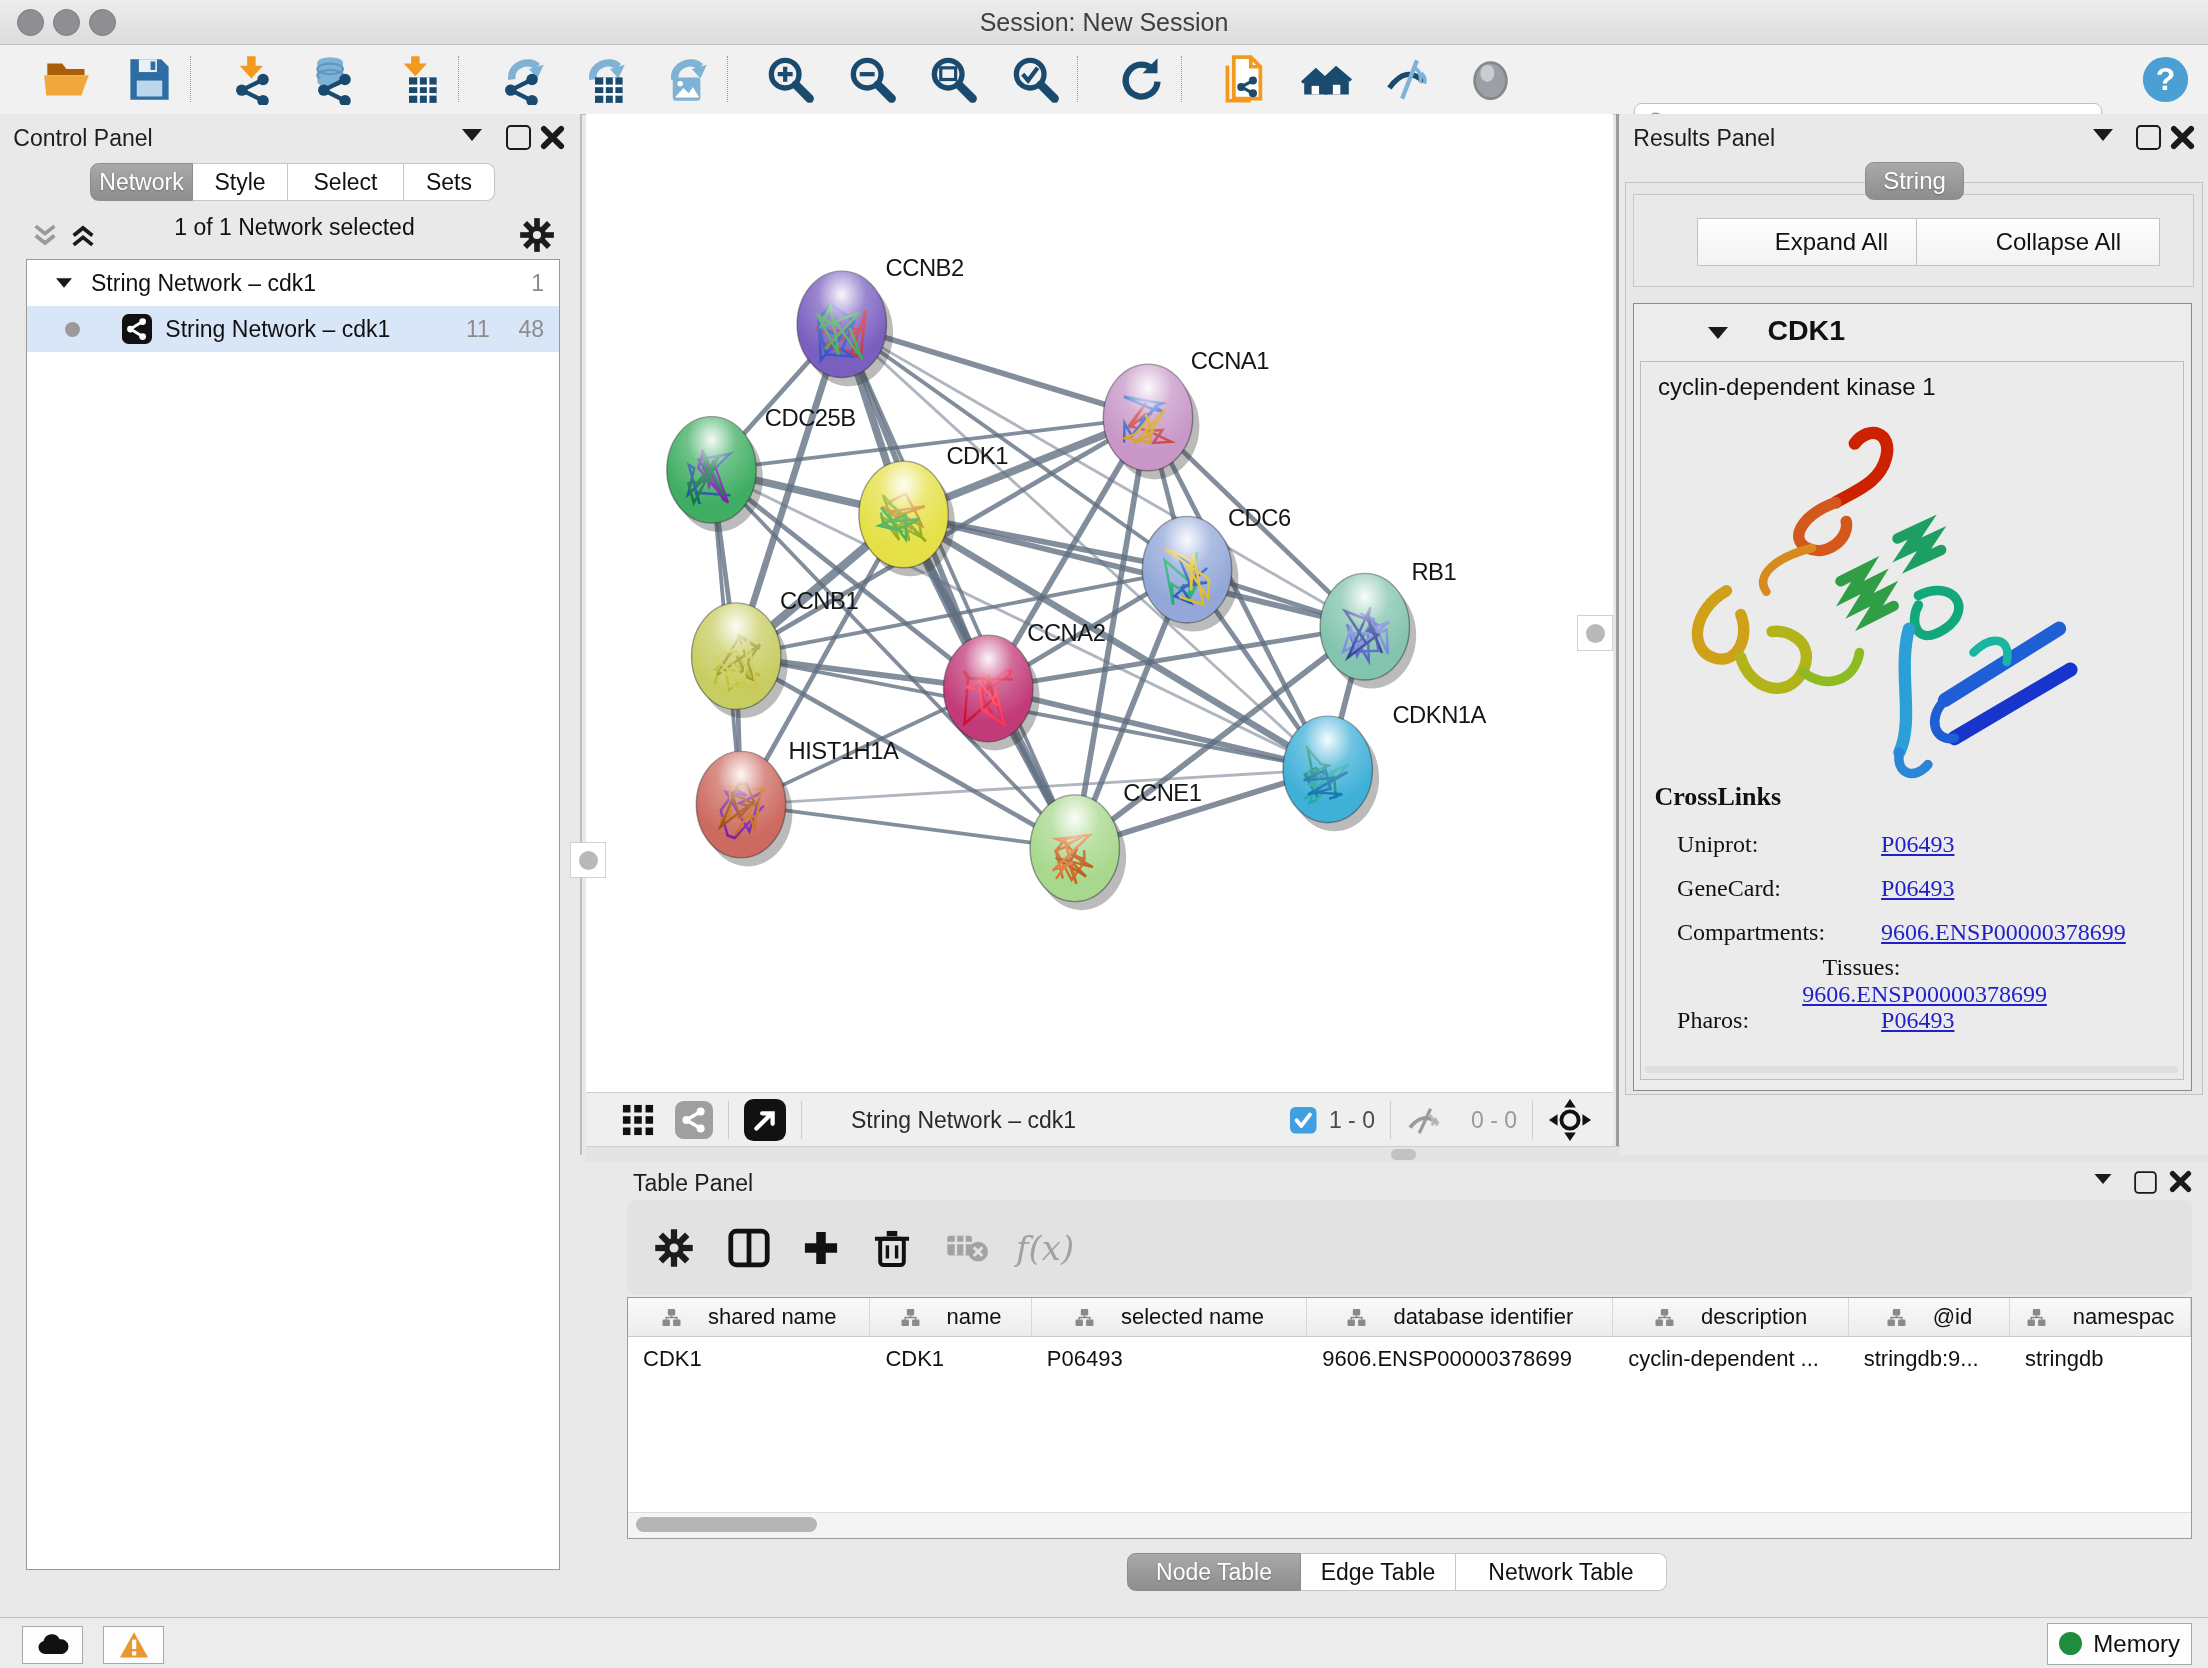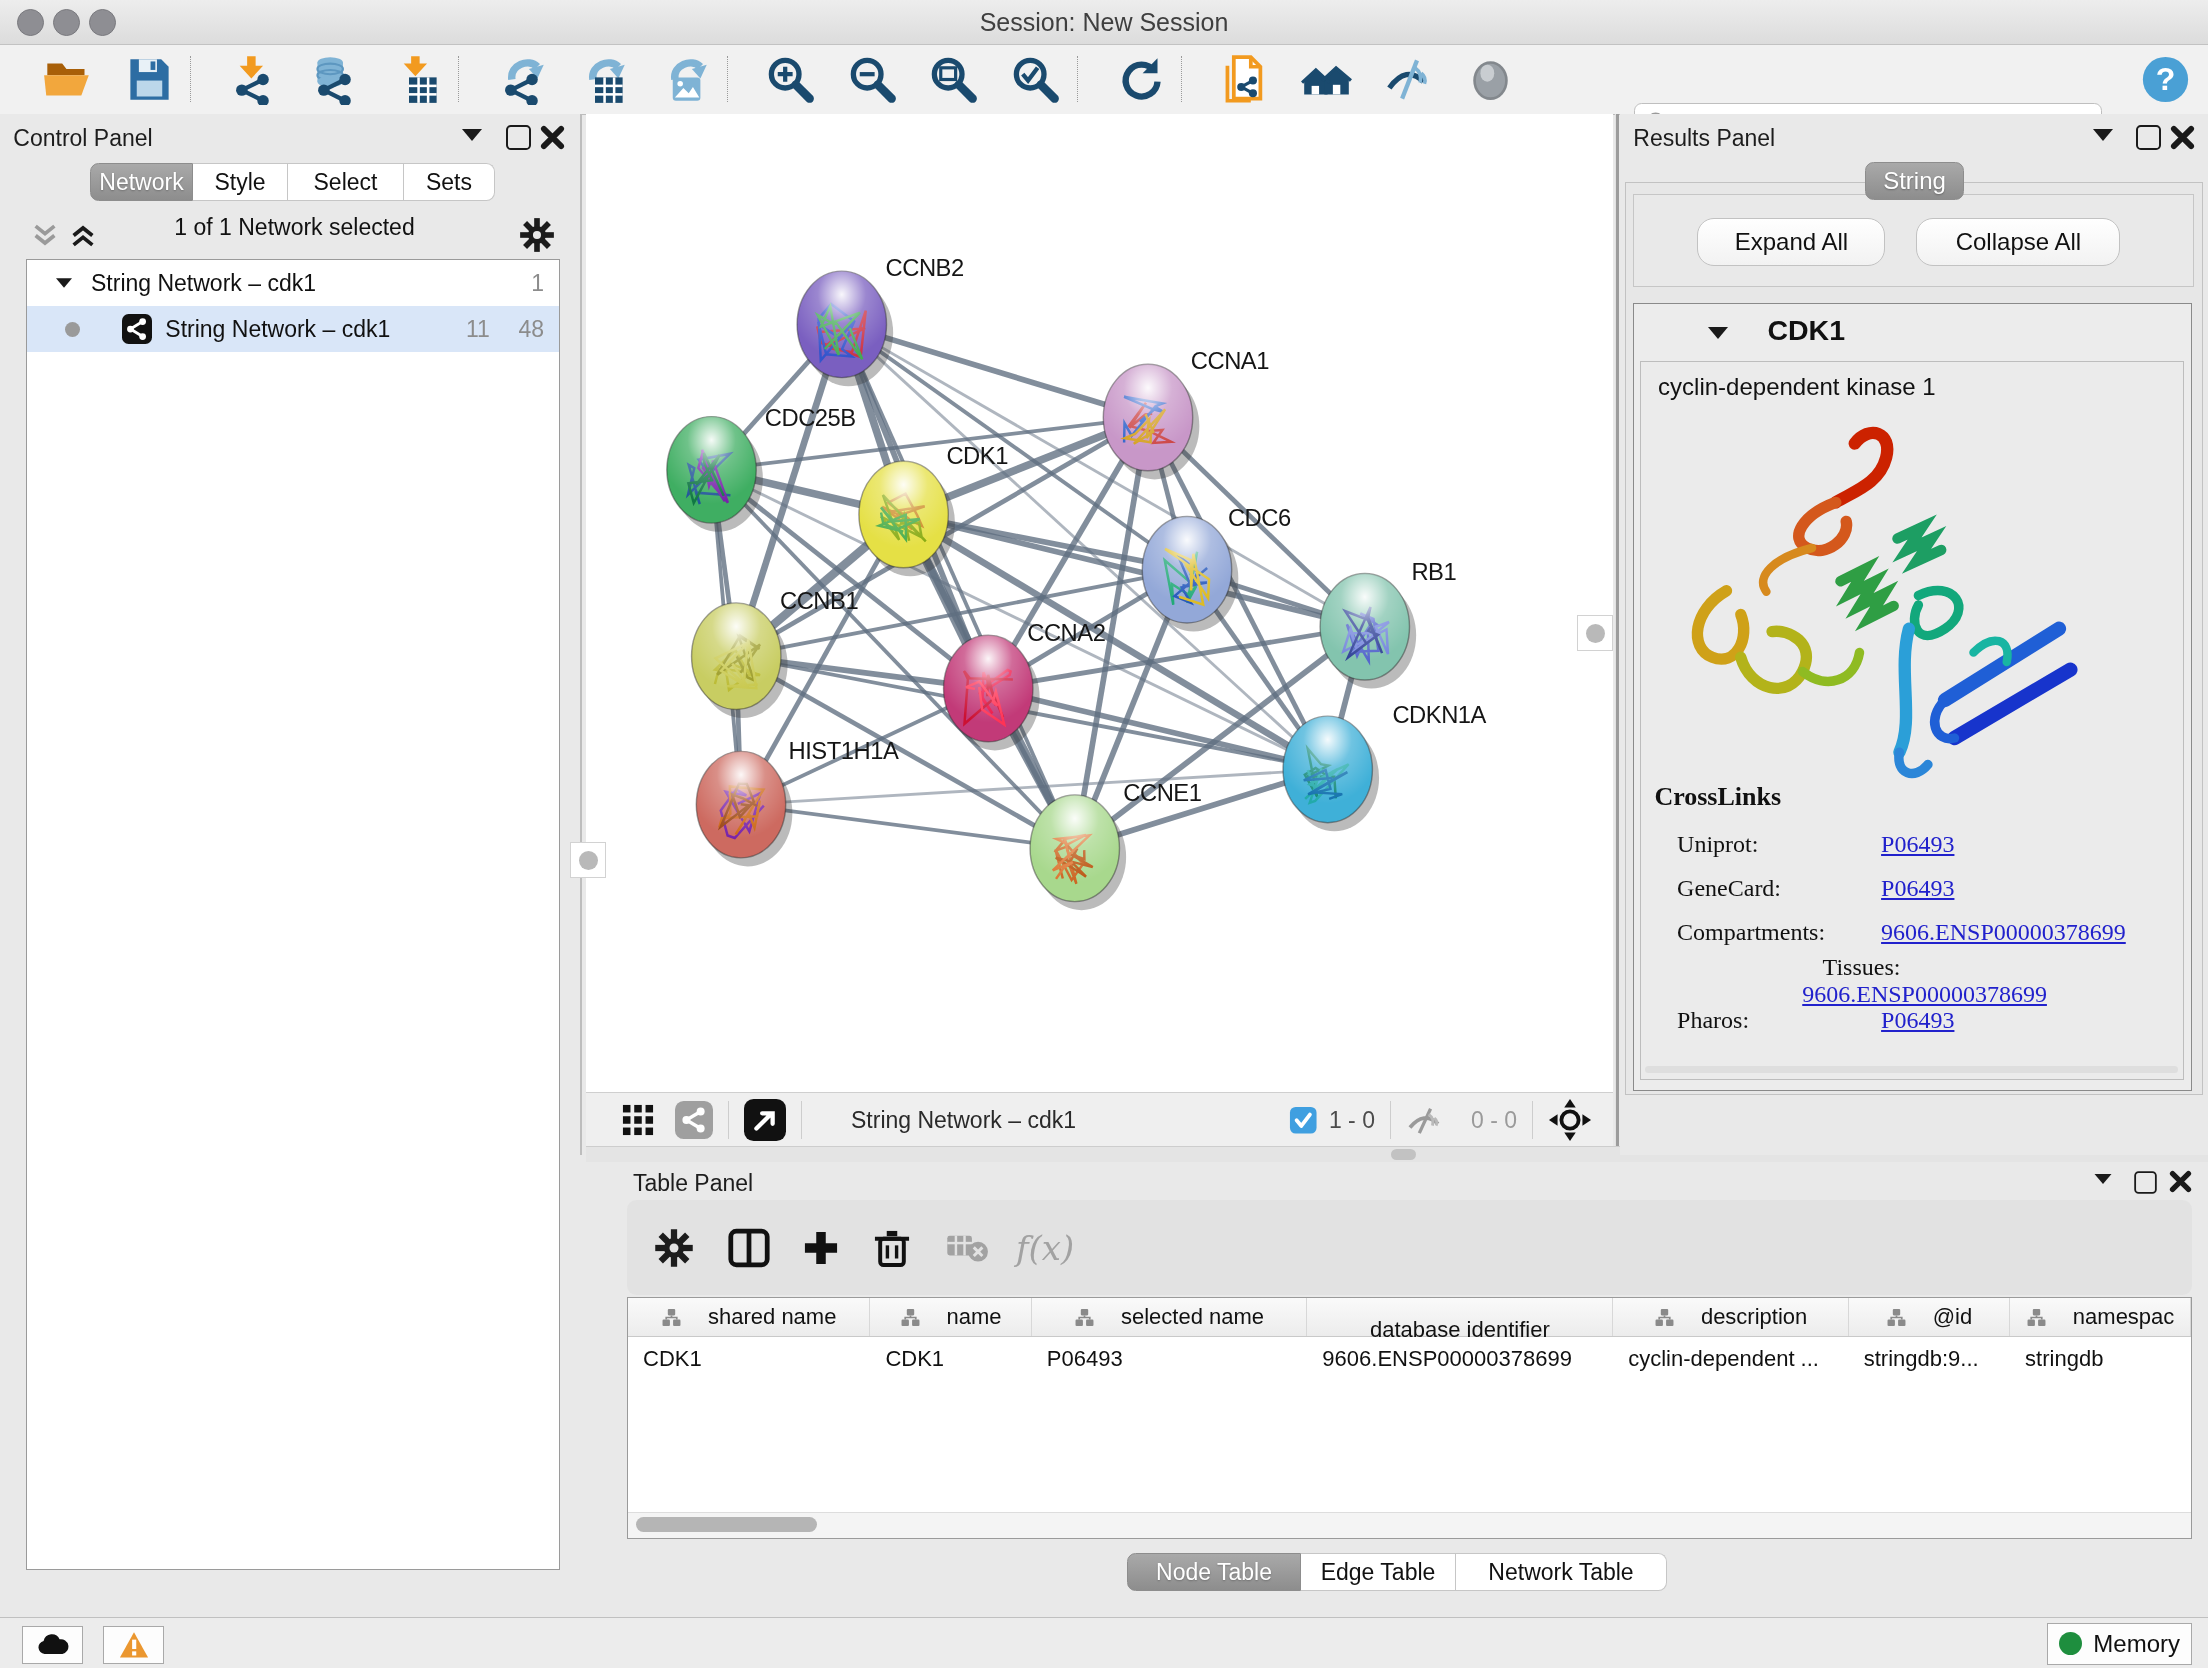--- a/index.html
+++ b/index.html
@@ -45,22 +45,22 @@
     display:flex;align-items:center;font-size:23px;color:#2a2a2a;}
   .vsep{width:0;height:38px;border-left:1px solid #cdcdcd;margin:0 15px;}
   .hsplit{left:586px;top:1146px;width:1623px;height:16px;background:#e4e4e4;border-top:1px solid #cdcdcd;border-bottom:1px solid #cdcdcd;}
   .oval{left:1391px;top:1149px;width:25px;height:11.4px;border-radius:6.7px;background:#c2c2c2;}
   
   .results{left:1620px;top:114px;width:589px;height:1041px;background:#e9e9e9;}
   .resbox{left:4.8px;top:68px;width:578px;height:913px;background:#e7e7e7;border:1.9px solid #c2c2c2;box-sizing:border-box;}
   .pill{left:245px;top:48px;width:99px;height:38px;background:linear-gradient(#a9a9a9,#8d8d8d);color:#fff;
     border-radius:8.6px;font-size:24px;display:flex;align-items:center;justify-content:center;
     text-shadow:0 1px 1.9px rgba(0,0,0,.3);border:1px solid #8d8d8d;box-sizing:border-box;}
-  .btn{background:linear-gradient(#ffffff,#f2f2f2);border:1px solid #c2c2c2;border-radius:17px;
-    font-size:24px;color:#111;display:flex;align-items:center;justify-content:center;}
+  .btn{background:linear-gradient(#ffffff,#f2f2f2);border:1px solid #c2c2c2;border-radius:0;
+    font-size:24px;color:#111;display:flex;align-items:center;justify-content:center;padding-left:40px;}
   .gene-box{left:7.6px;top:120px;width:559px;height:788px;border:1.9px solid #8a8a8a;background:#ececec;box-sizing:border-box;}
   .gene-inner{left:5.7px;top:57px;width:544px;height:719px;border:1px solid #bdbdbd;background:#ebebeb;box-sizing:border-box;}
   .xl-serif{font-family:"Liberation Serif",serif;color:#111;}
   .xl-link{font-family:"Liberation Serif",serif;color:#2121cc;text-decoration:underline;}
   
   .tablepanel{left:586px;top:1162px;width:1623px;height:455px;background:#e9e9e9;}
   .tp-toolbar{left:41px;top:38px;width:1565px;height:95px;background:#e2e2e2;border-radius:9.5px;
     display:flex;align-items:center;}
   .tp-table{left:41px;top:135px;width:1565px;height:242px;background:#fff;border:1.9px solid #9a9a9a;
     box-sizing:border-box;overflow:hidden;}
@@ -712,21 +712,21 @@
           <svg width="21" height="19" viewBox="0 0 19 18">
             <g fill="#8a8a8a">
               <rect x="6" y="1" width="7" height="6" rx="1"></rect>
               <rect x="1" y="11" width="7" height="6" rx="1"></rect>
               <rect x="11" y="11" width="7" height="6" rx="1"></rect>
             </g>
             <path d="M9.5 7v2 M4.5 11V9h10v2" stroke="#8a8a8a" fill="none" stroke-width="1.6"></path>
           </svg>
           <span>selected name</span>
         </div>
-        <div class="th" style="width: 313px; flex-direction: column;">
+        <div class="th" style="width: 313px;">
           <svg width="21" height="19" viewBox="0 0 19 18">
             <g fill="#8a8a8a">
               <rect x="6" y="1" width="7" height="6" rx="1"></rect>
               <rect x="1" y="11" width="7" height="6" rx="1"></rect>
               <rect x="11" y="11" width="7" height="6" rx="1"></rect>
             </g>
             <path d="M9.5 7v2 M4.5 11V9h10v2" stroke="#8a8a8a" fill="none" stroke-width="1.6"></path>
           </svg>
           <span>database identifier</span>
         </div>

